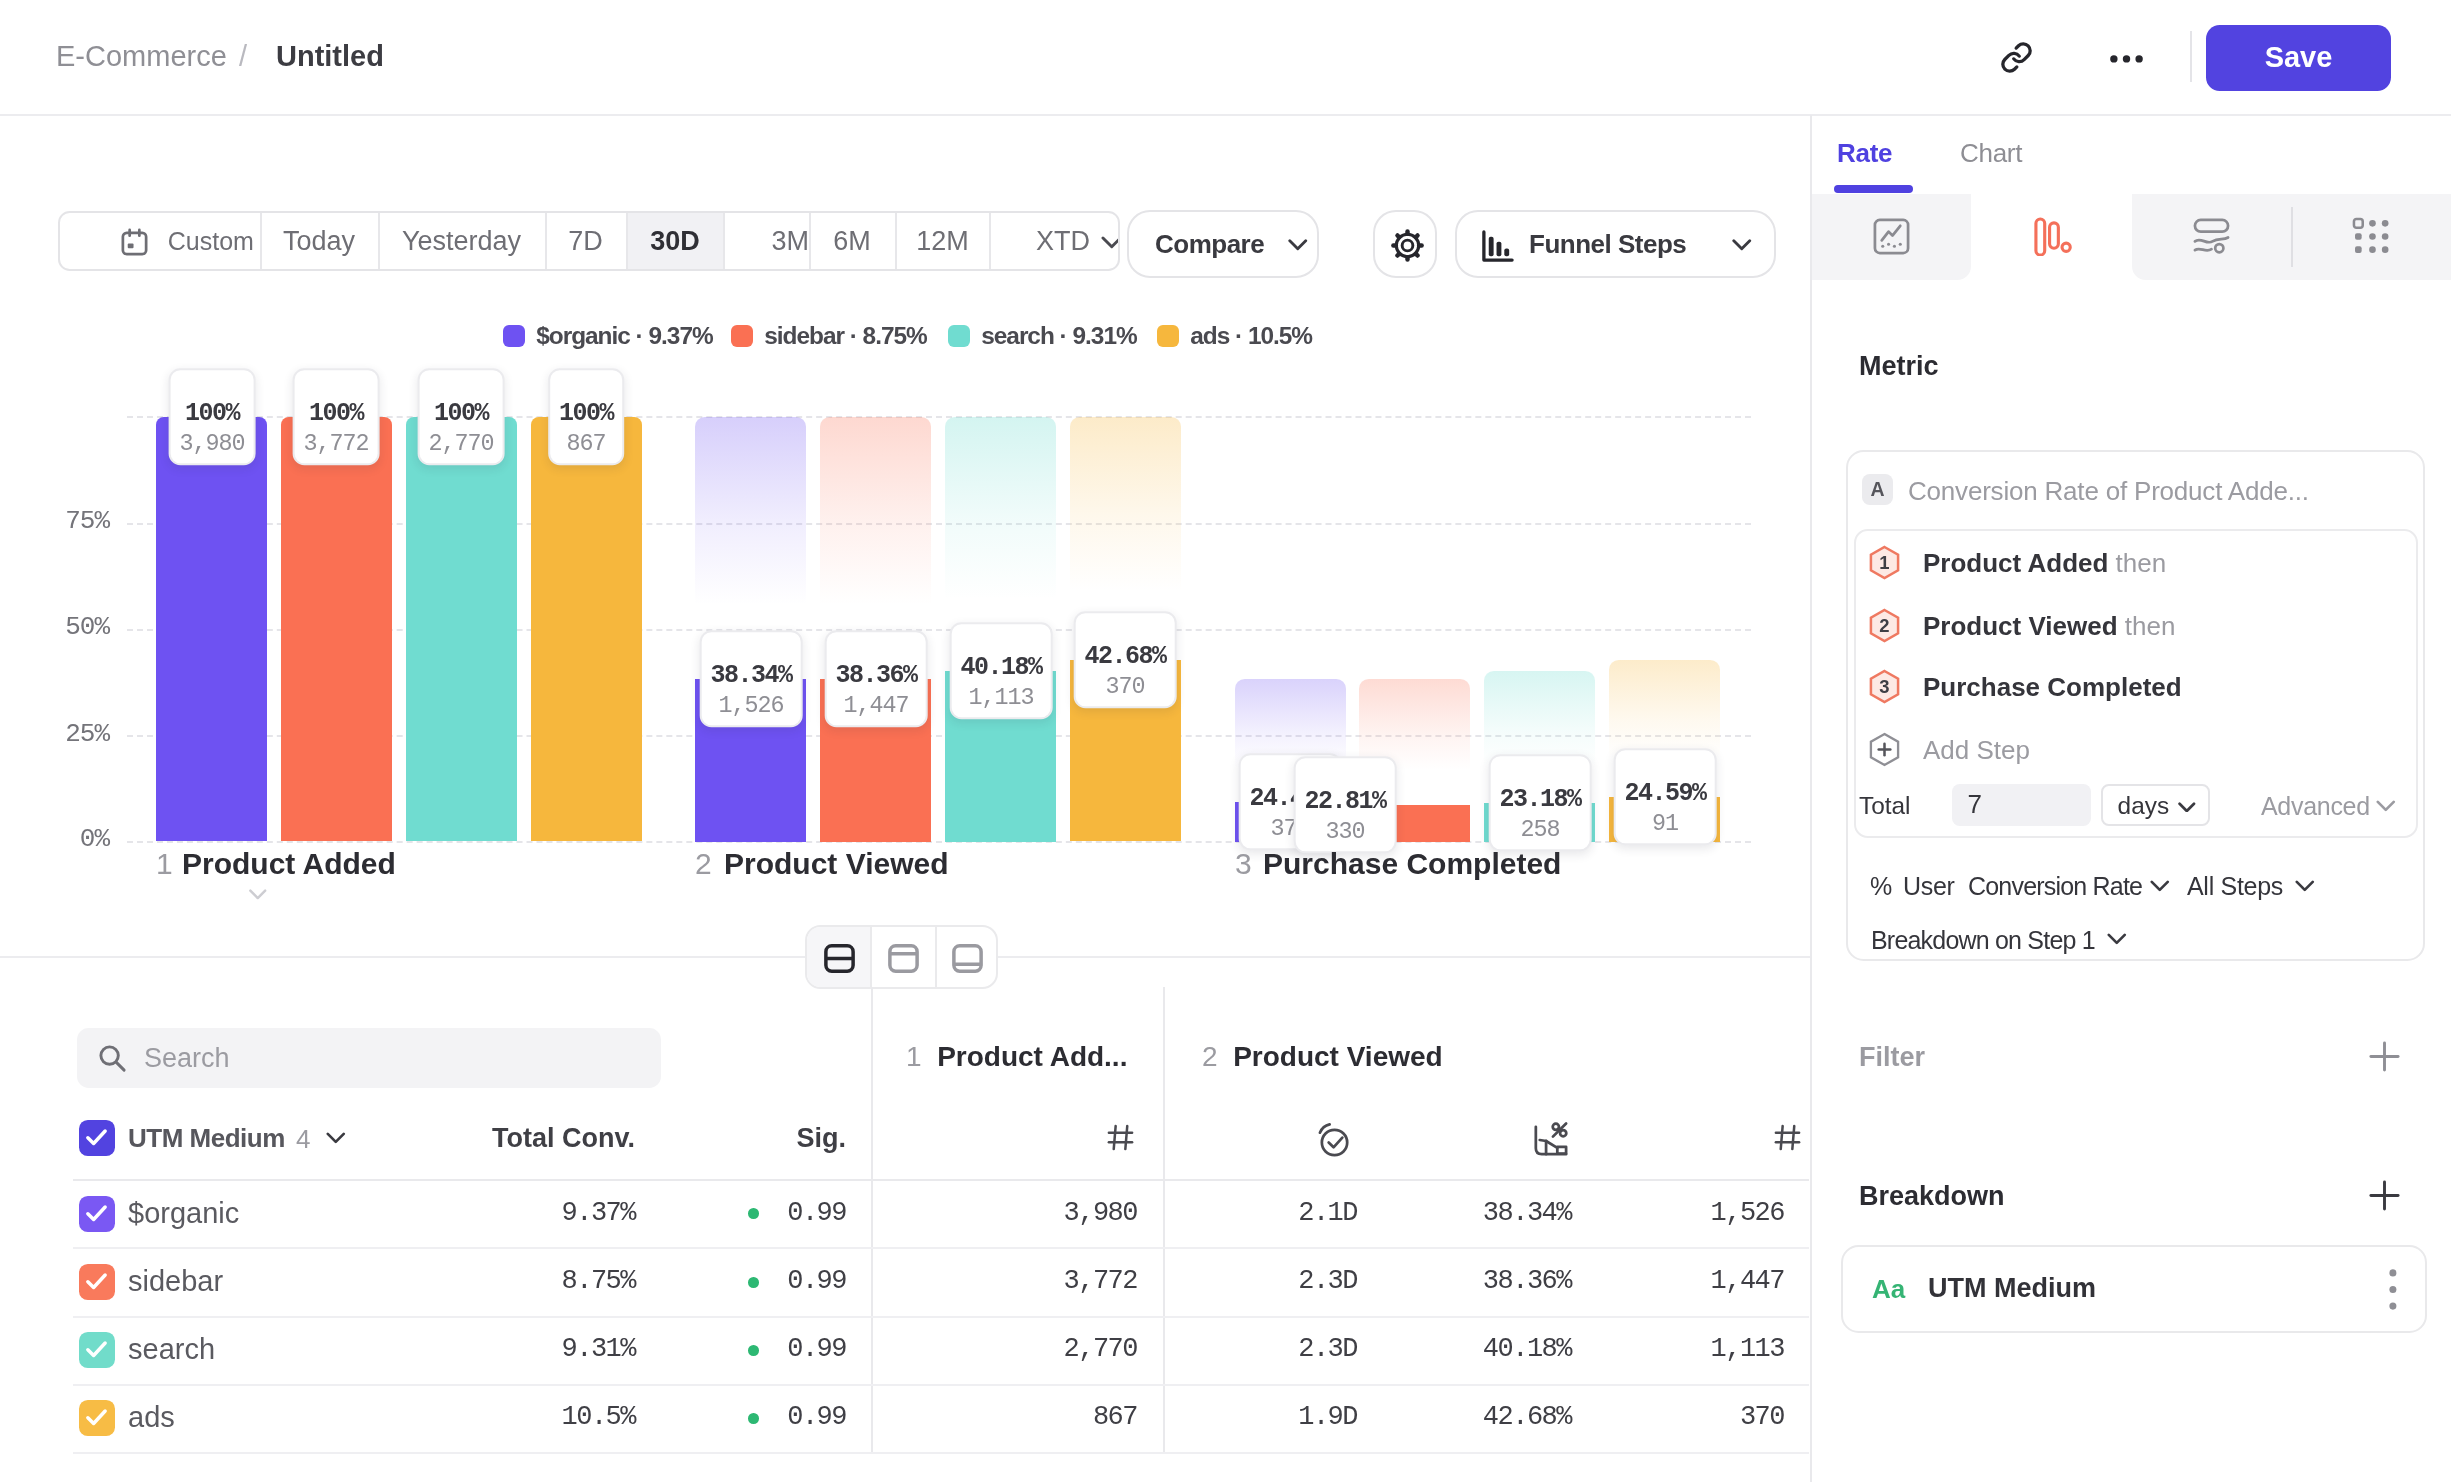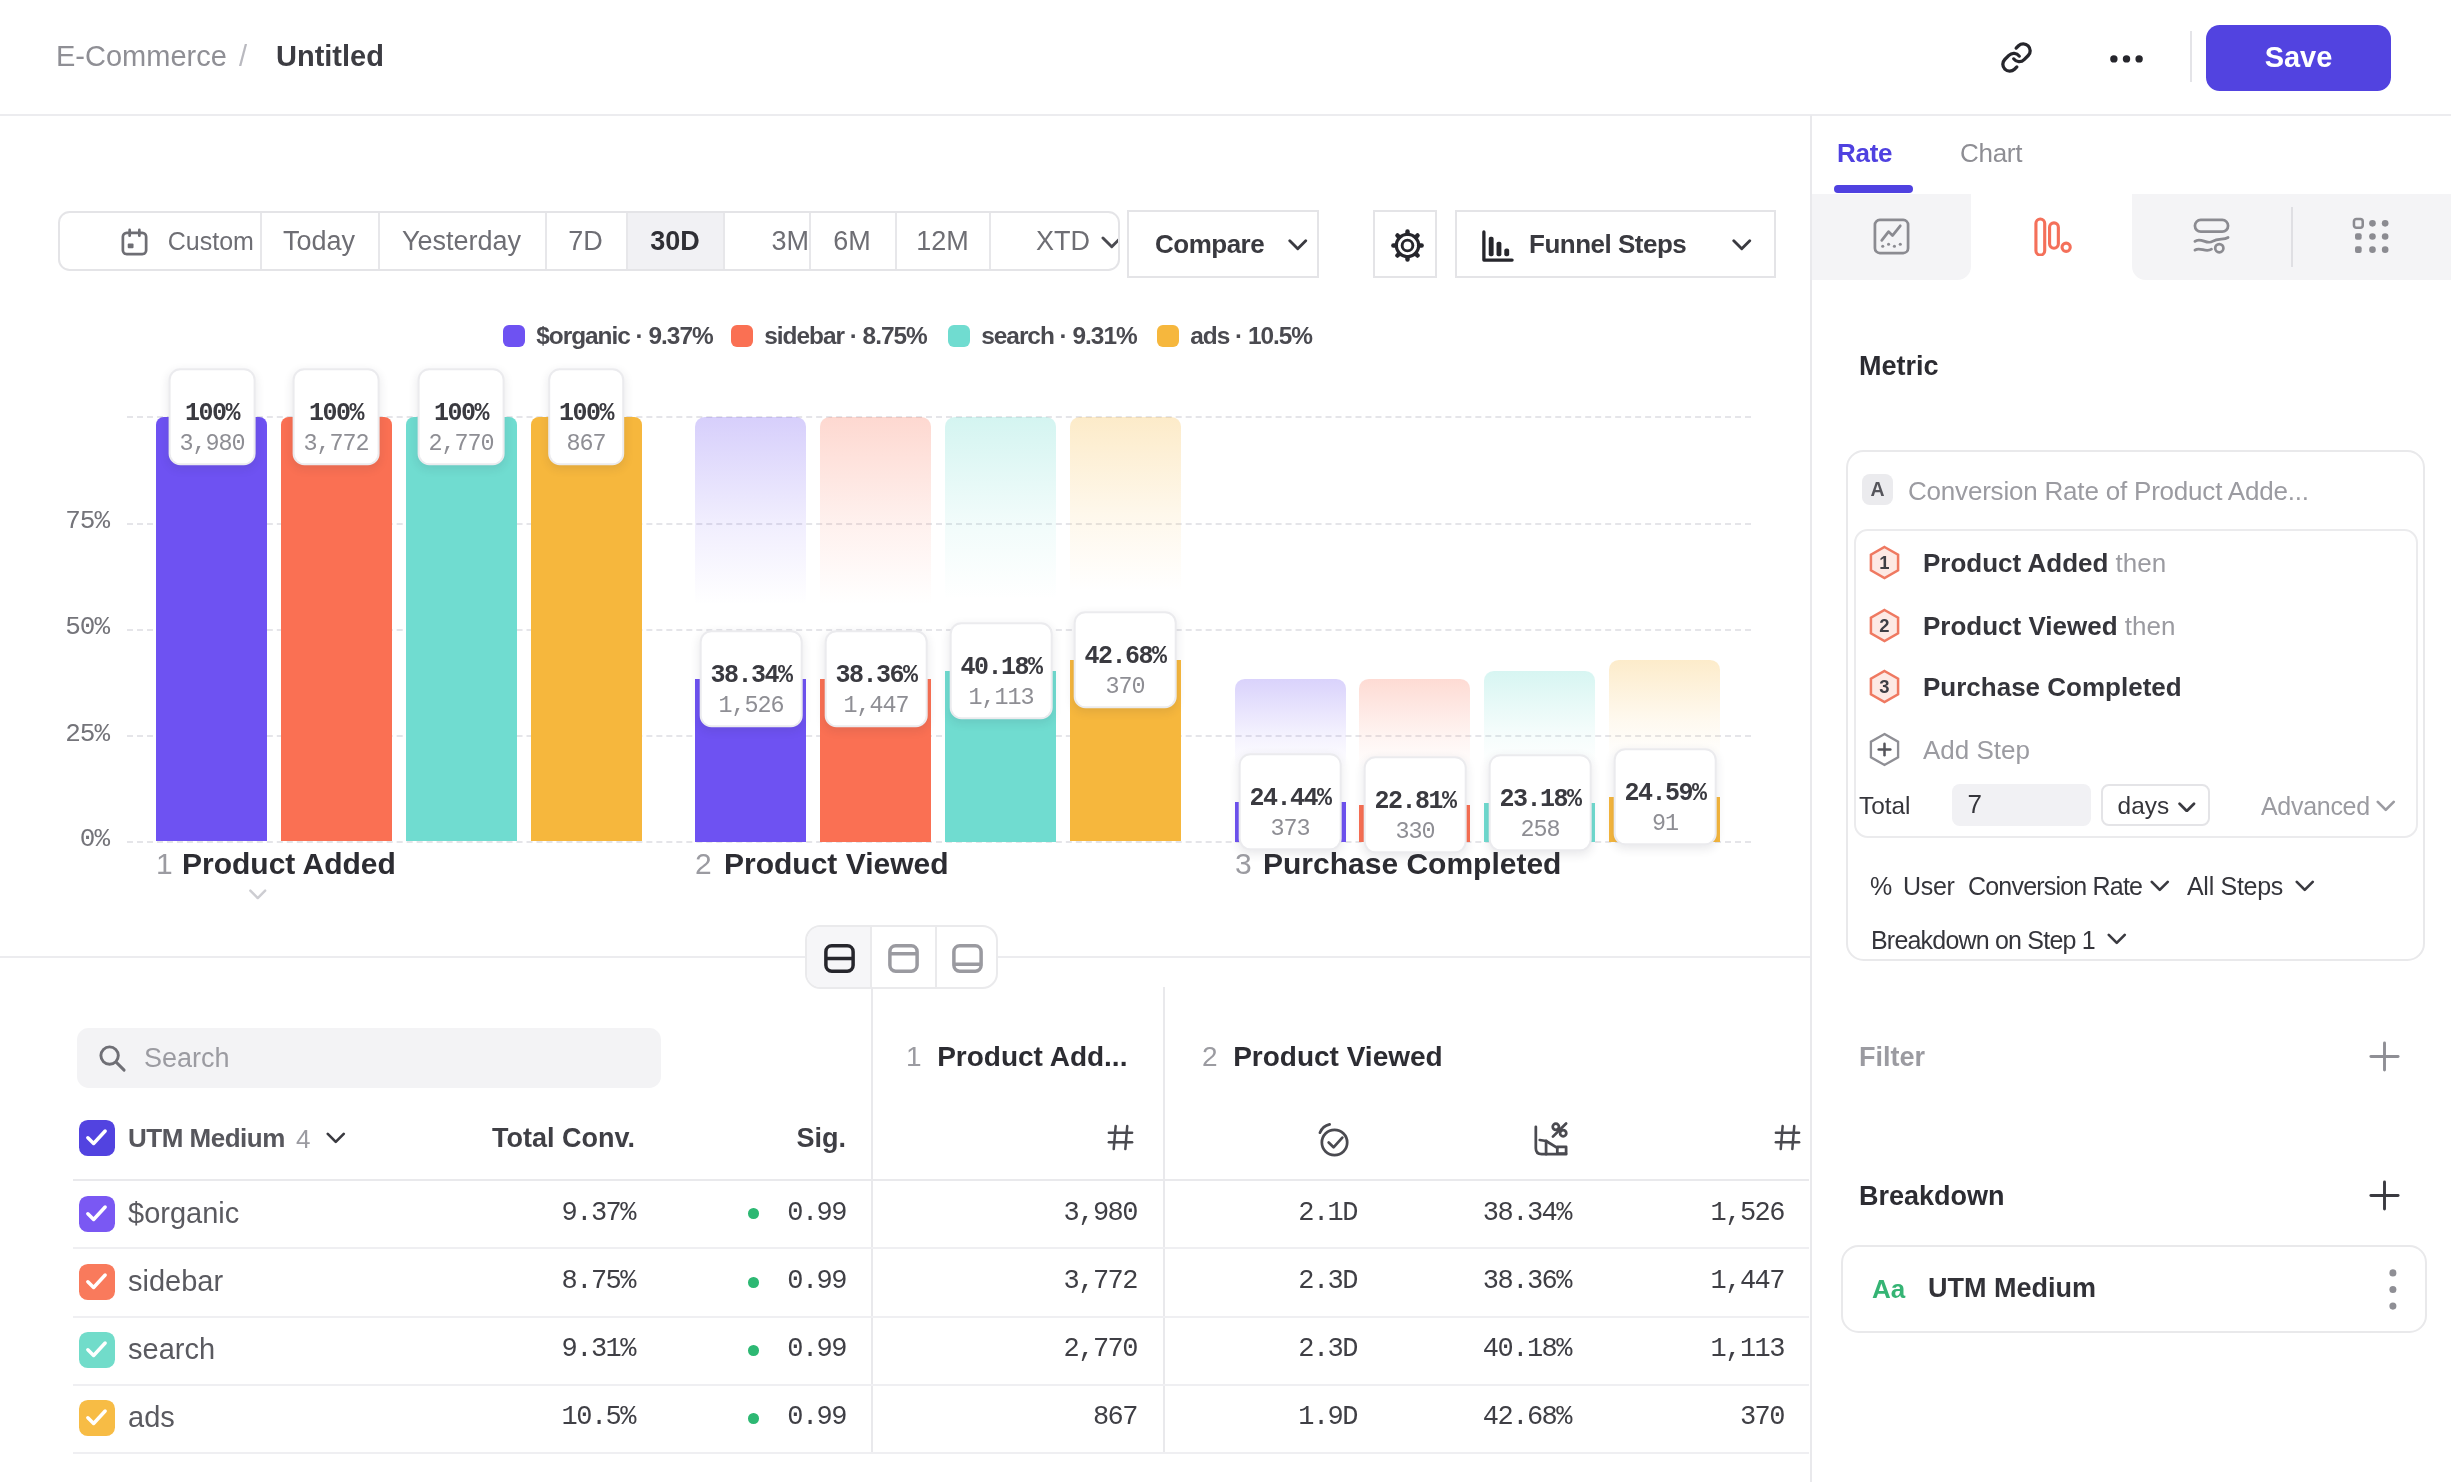--- a/index.html
+++ b/index.html
@@ -9,21 +9,21 @@
   .lbl{position:absolute;transform:translate(-50%,-50%);background:#fff;border:2px solid #ebebee;
        border-radius:11.7px;box-shadow:0 2.9px 9.8px rgba(40,40,60,.10);text-align:center;
        padding:8.8px 8.8px 6.8px;white-space:nowrap;}
   .lbl .p{font-family:"Liberation Mono",monospace;font-weight:700;font-size:25px;color:#3a3a40;letter-spacing:-1.5px;margin-top:20px;}
   .lbl .c{font-family:"Liberation Mono",monospace;font-size:23.4px;color:#8e8e94;letter-spacing:-1px;margin-top:2.9px;}
   .grid{position:absolute;height:0;border-top:2px dashed #e5e5e9;left:127px;width:1624px;}
   .ax{position:absolute;left:29px;width:80px;text-align:right;font-family:"Liberation Mono",monospace;
       font-size:26px;color:#74747a;letter-spacing:-1px;}
   .seg{position:absolute;top:0;height:57px;line-height:57px;text-align:center;font-size:27px;color:#6e6e74;font-weight:500;}
   .vline{position:absolute;top:0;width:2px;height:57px;background:#e7e7ea;}
-  .btn{position:absolute;border:2px solid #e4e4e7;border-radius:0;background:#fff;box-sizing:border-box;}
+  .btn{position:absolute;border:2px solid #e4e4e7;border-radius:23px;background:#fff;box-sizing:border-box;}
   .cell{position:absolute;font-family:"Liberation Mono",monospace;font-size:27px;color:#3f3f45;
         text-align:right;letter-spacing:-1.5px;white-space:nowrap;}
   .cb{position:absolute;width:36px;height:36px;border-radius:8.8px;}
   .hexrow{position:absolute;font-size:26px;color:#35353b;white-space:nowrap;}
 </style>
 </head>
 <body>
 <div id="page">
 
 <div class="a" style="left:0;top:0;width:2452px;height:114px;border-bottom:2px solid #ececef;"></div>
@@ -185,21 +185,21 @@
       <div class="c">1,113</div>
     </div>
 <div class="lbl" style="left:1125px;top:660px;">
       <div class="p">42.68%</div>
       <div class="c">370</div>
     </div>
 <div class="lbl" style="left:1290px;top:802px;">
       <div class="p">24.44%</div>
       <div class="c">373</div>
     </div>
-<div class="lbl" style="left:1415px;top:805px;">
+<div class="lbl" style="left:1345px;top:805px;">
       <div class="p">22.81%</div>
       <div class="c">330</div>
     </div>
 <div class="lbl" style="left:1540px;top:803px;">
       <div class="p">23.18%</div>
       <div class="c">258</div>
     </div>
 <div class="lbl" style="left:1665px;top:797px;">
       <div class="p">24.59%</div>
       <div class="c">91</div>

